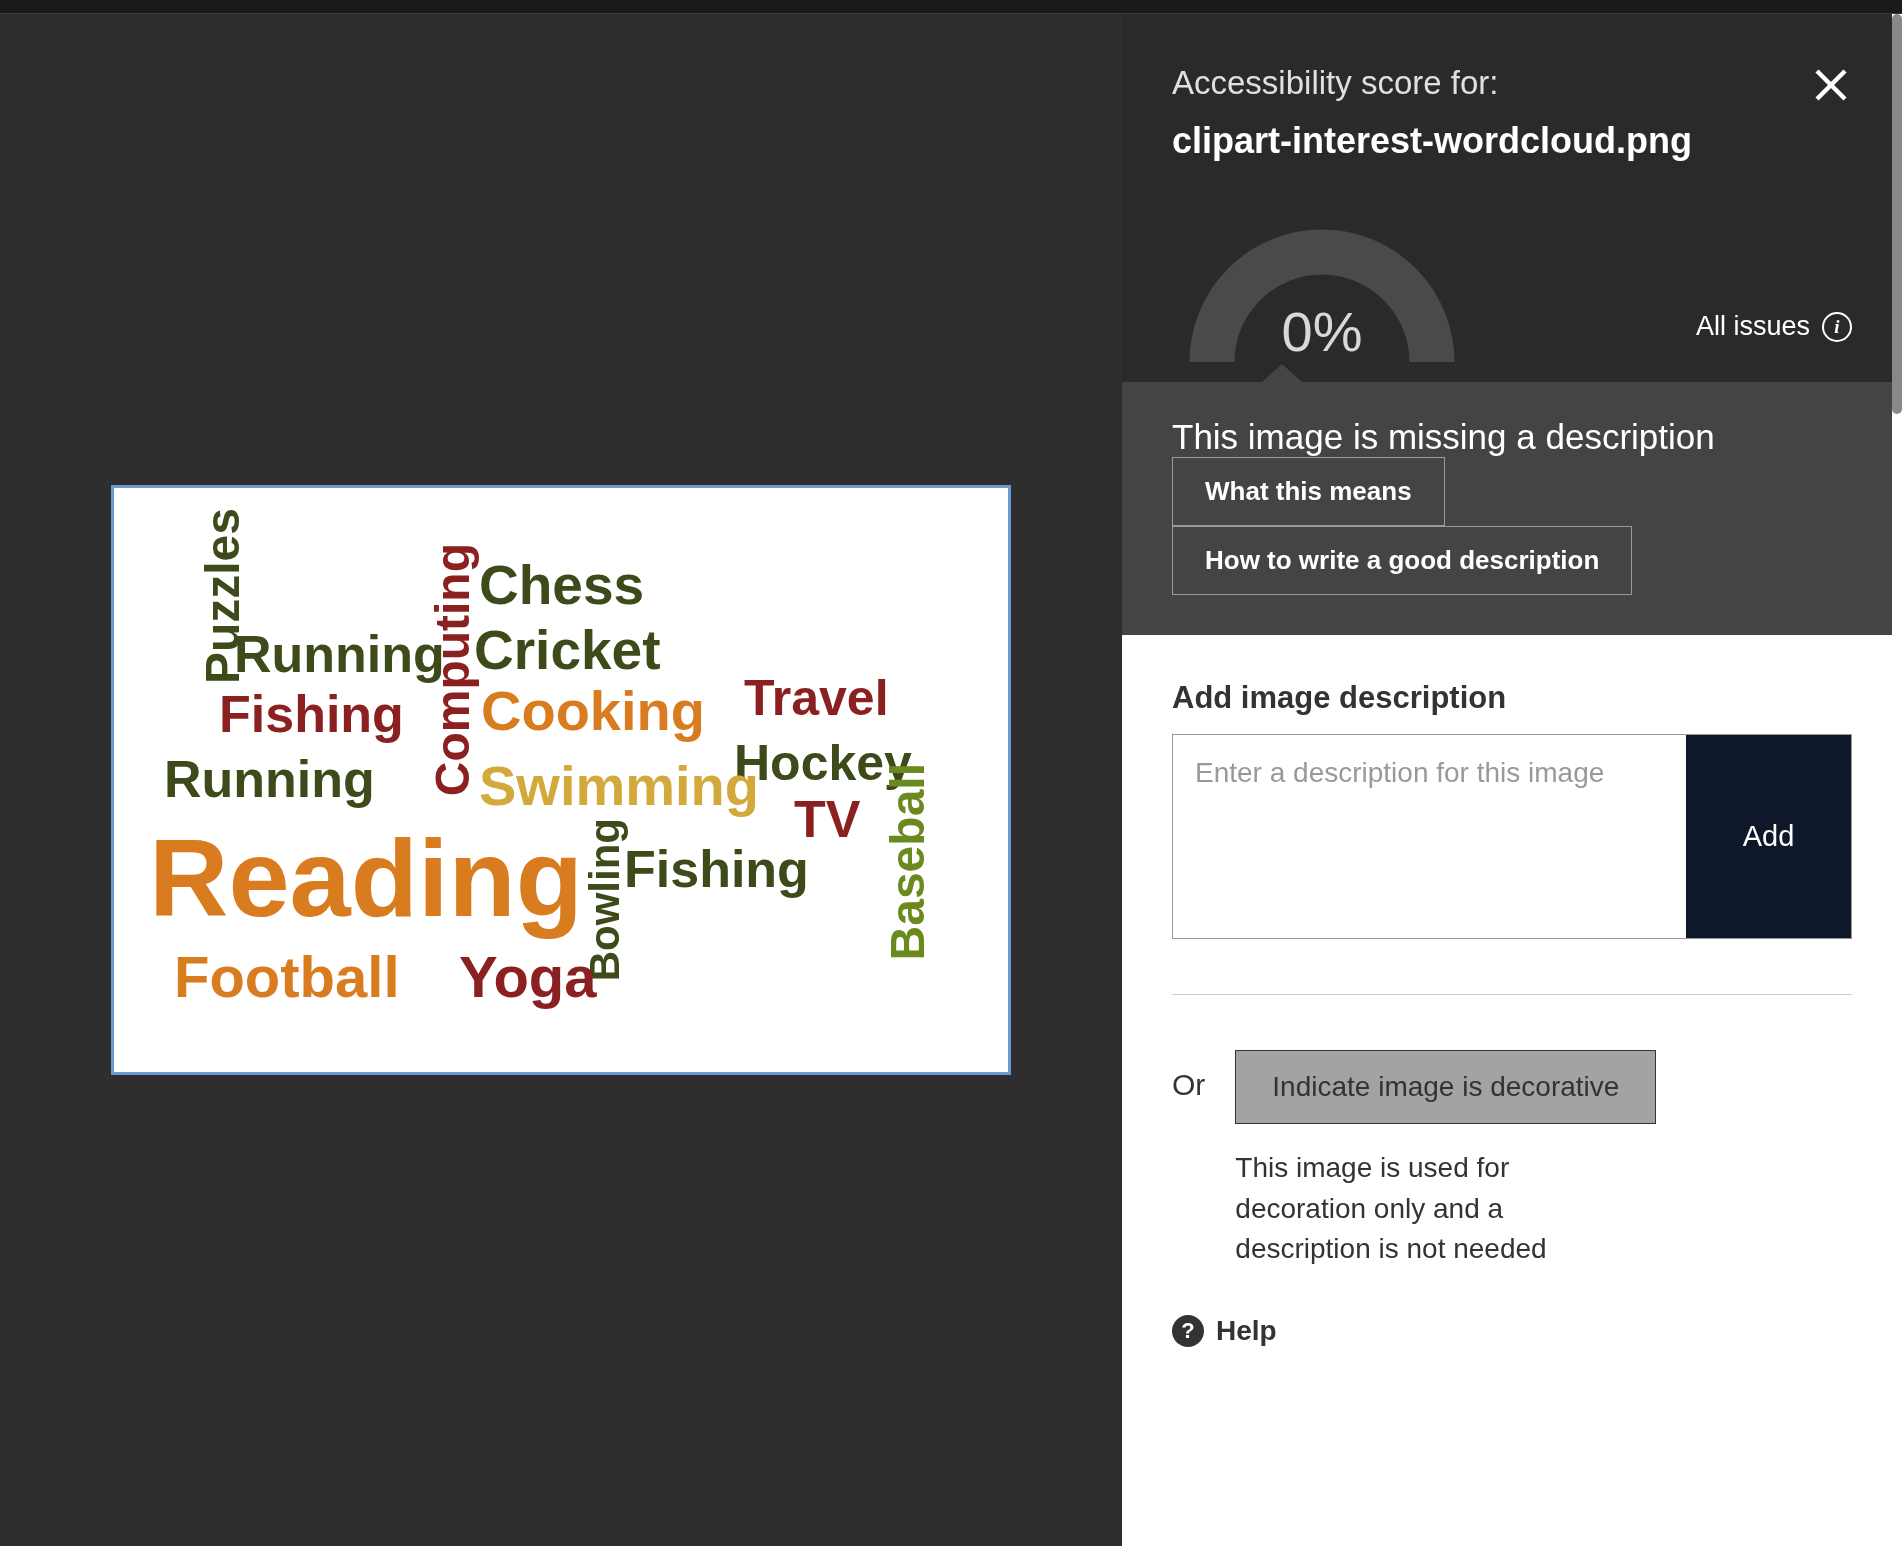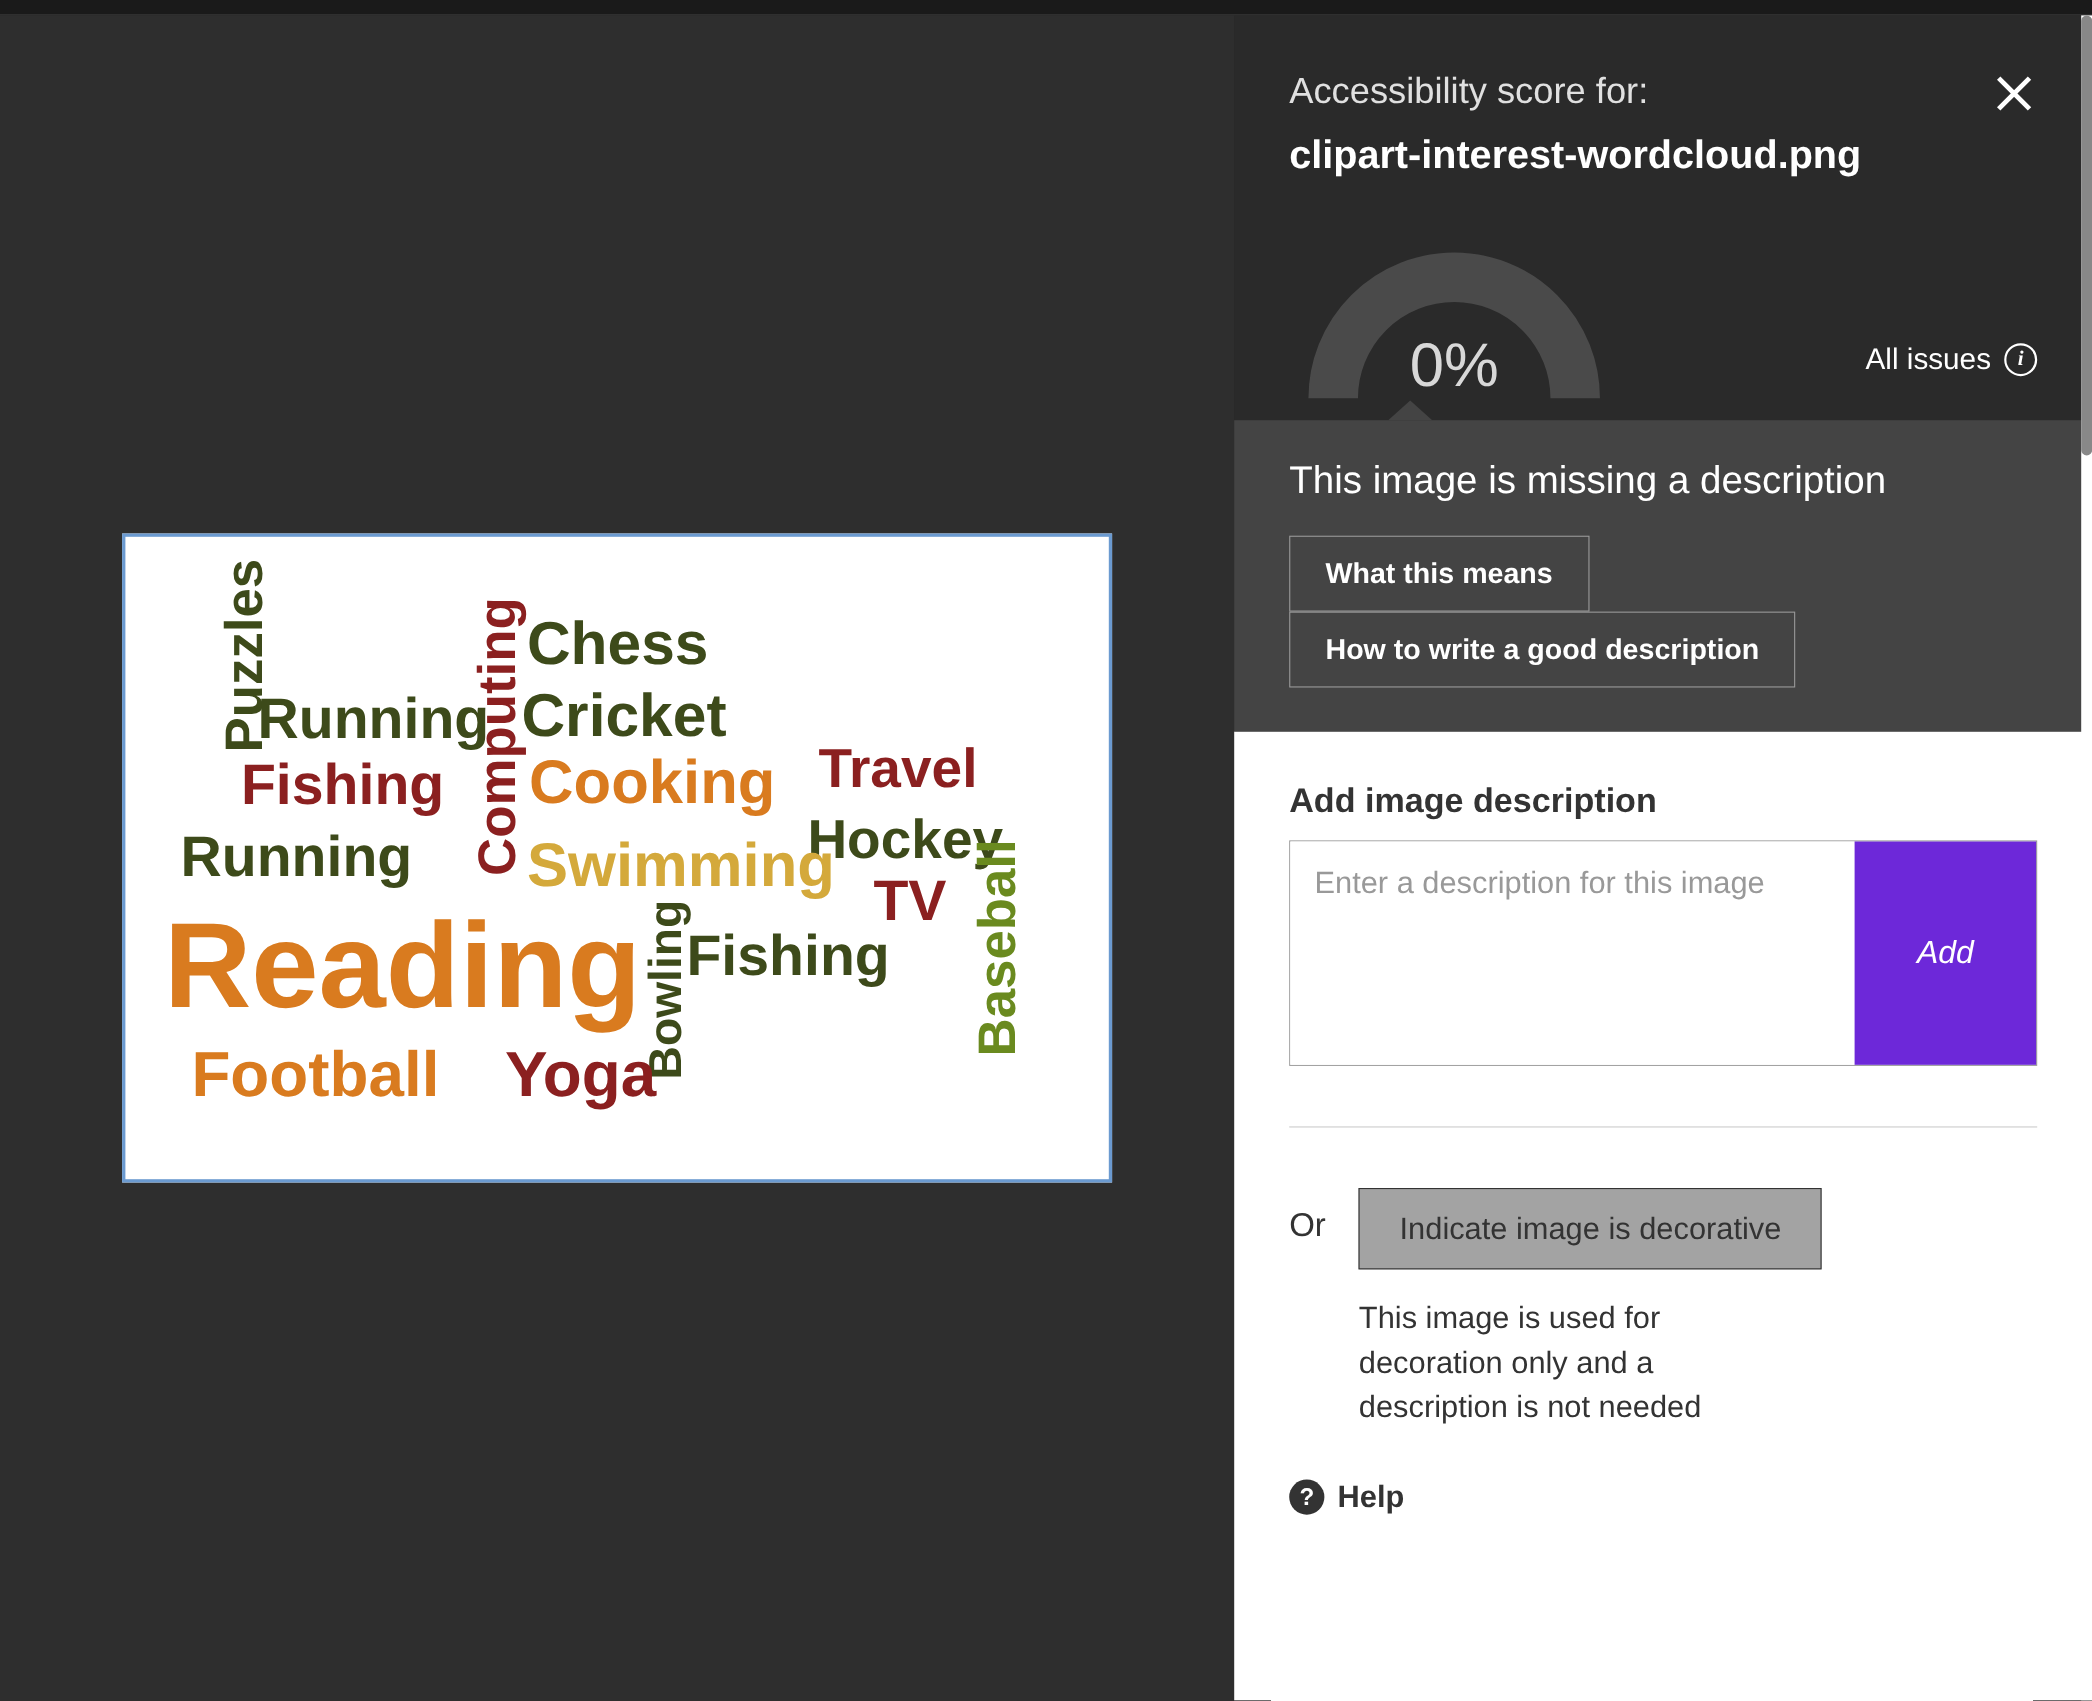--- a/index.html
+++ b/index.html
@@ -149,21 +149,20 @@
       width: 0;
       height: 0;
       border-left: 20px solid transparent;
       border-right: 20px solid transparent;
       border-bottom: 18px solid #444444;
     }
     .issue-title {
       color: #ffffff;
       font-size: 35px;
       font-weight: 300;
-      margin-bottom: 30px;
     }
     .outline-btn {
       display: inline-block;
       border: 1.5px solid #999999;
       background: transparent;
       color: #ffffff;
       font-size: 26px;
       padding: 18px 32px;
       cursor: pointer;
       margin-bottom: 18px;
@@ -197,27 +196,26 @@
       font-family: inherit;
       resize: none;
       outline: none;
       color: #333;
     }
     .desc-input::placeholder {
       color: #999999;
     }
     .add-btn {
       width: 165px;
-      background: #6d28d9;
+      background: #0f172a;
       color: #ffffff;
       border: none;
       font-size: 29px;
       cursor: pointer;
       font-family: inherit;
-      font-style: italic;
     }
     .divider {
       border: none;
       border-top: 1.5px solid #cccccc;
       margin: 55px 0;
     }
     .or-row {
       display: flex;
       align-items: flex-start;
       gap: 30px;

